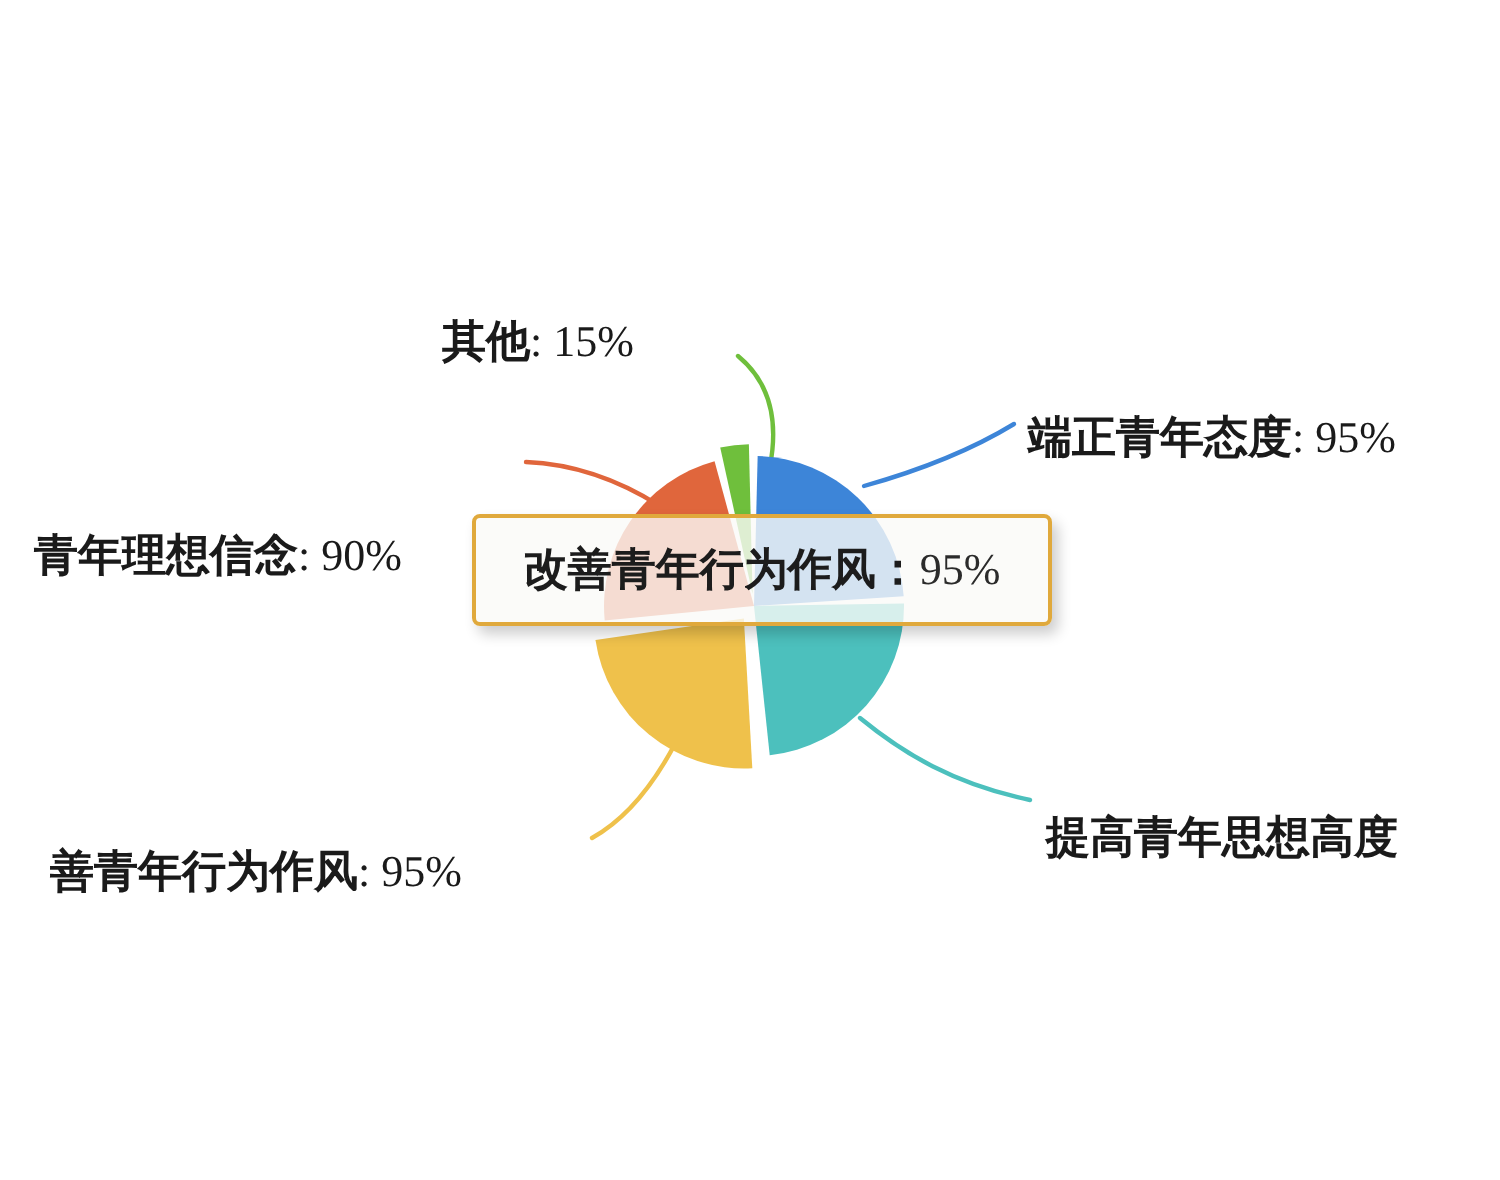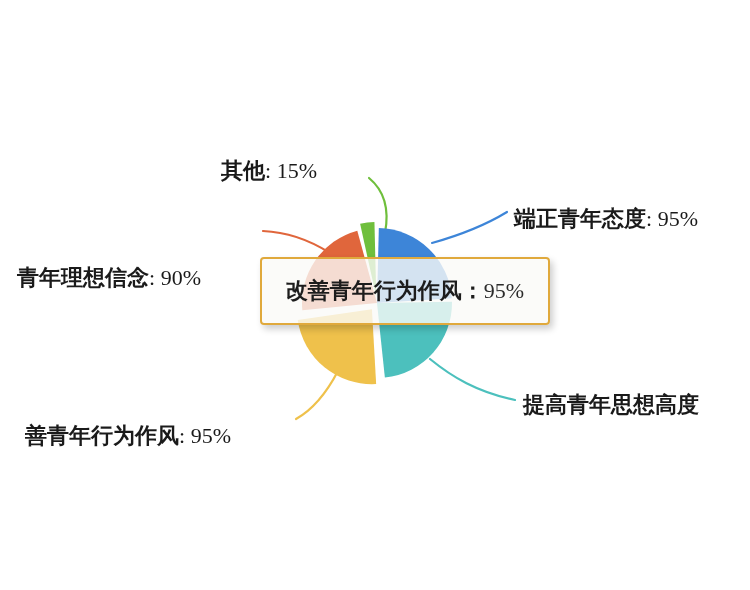--- a/index.html
+++ b/index.html
@@ -41,39 +41,38 @@
   }
   .pie-label .lbl-val {
     font-family: "Liberation Serif", serif;
     font-weight: 400;
   }
   
   #label-other      { left: 221px; top: 160px; }
   #label-attitude   { left: 514px; top: 208px; }
   #label-ideal      { left: 17px;  top: 221px; margin-top: 46px; }
   #label-behavior   { left: 25px;  top: 411px; margin-top: 14px; }
-  #label-thought    { left: 523px; top: 394px; }
+  #label-thought    { left: 523px; top: 408px; }
 
   
   #tooltip {
     position: absolute;
     left: 236px;
     top: 257px;
     width: 290px;
-    height: 68px;
+    height: 56px;
     box-sizing: border-box;
     background: rgba(250, 250, 248, 0.80);
     border: 2px solid #e0a93c;
     border-radius: 4px;
     box-shadow: 3px 4px 7px rgba(0,0,0,0.20);
     display: flex;
     align-items: center;
     justify-content: center;
     padding: 16px 14px;
-    margin-left: 24px;
   }
   #tooltip .tt-text {
     font-size: 22px;
     color: #1c1c1c;
     white-space: nowrap;
   }
   #tooltip .tt-name {
     font-family: "Liberation Sans", sans-serif;
     font-weight: 700;
   }

